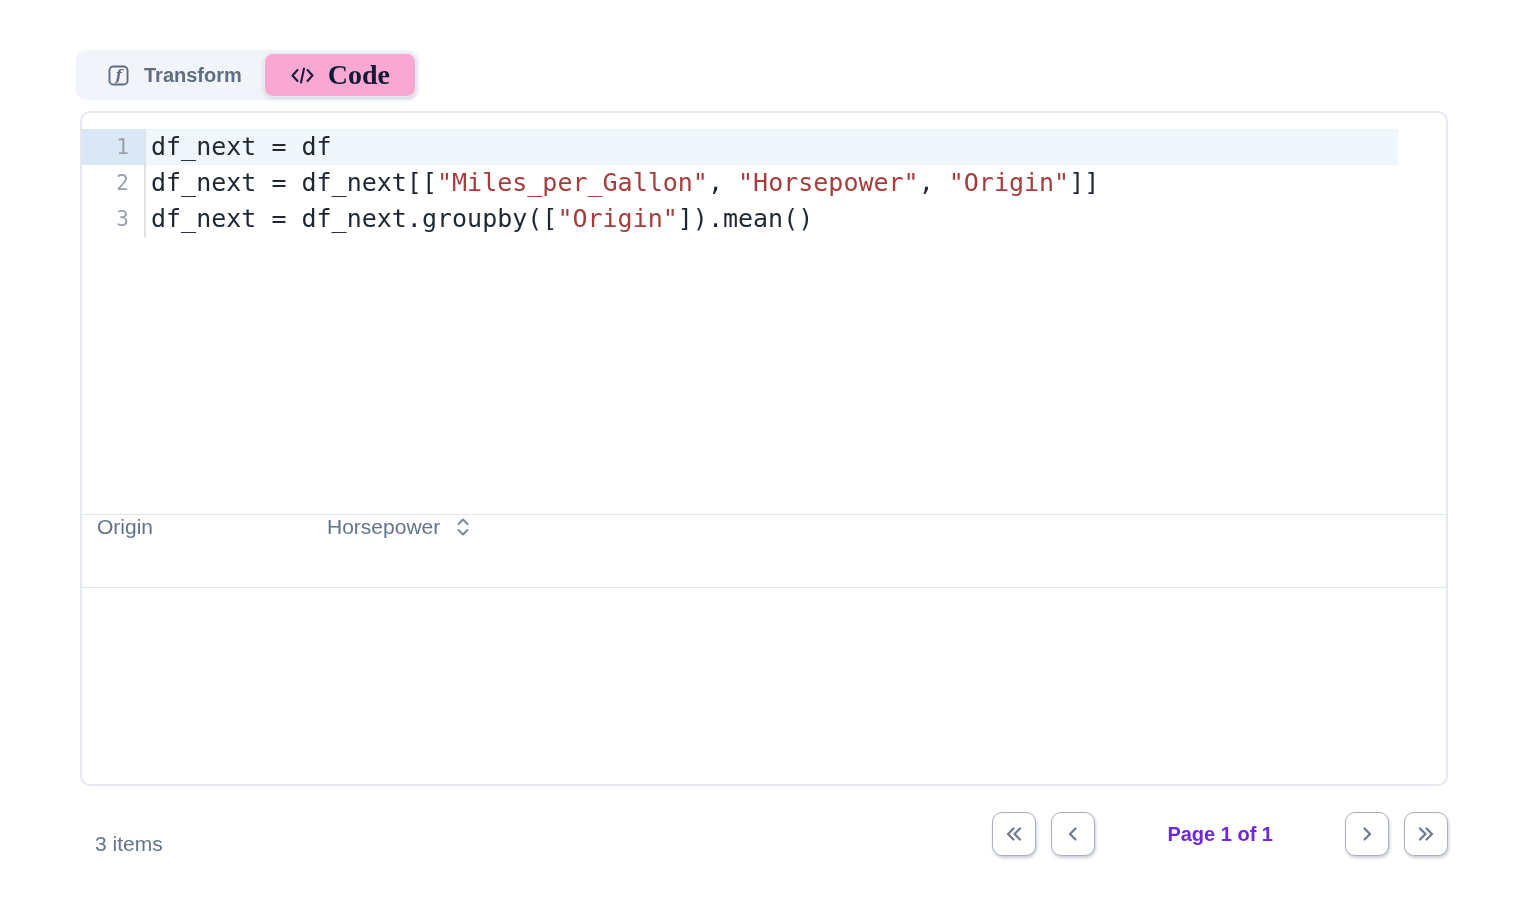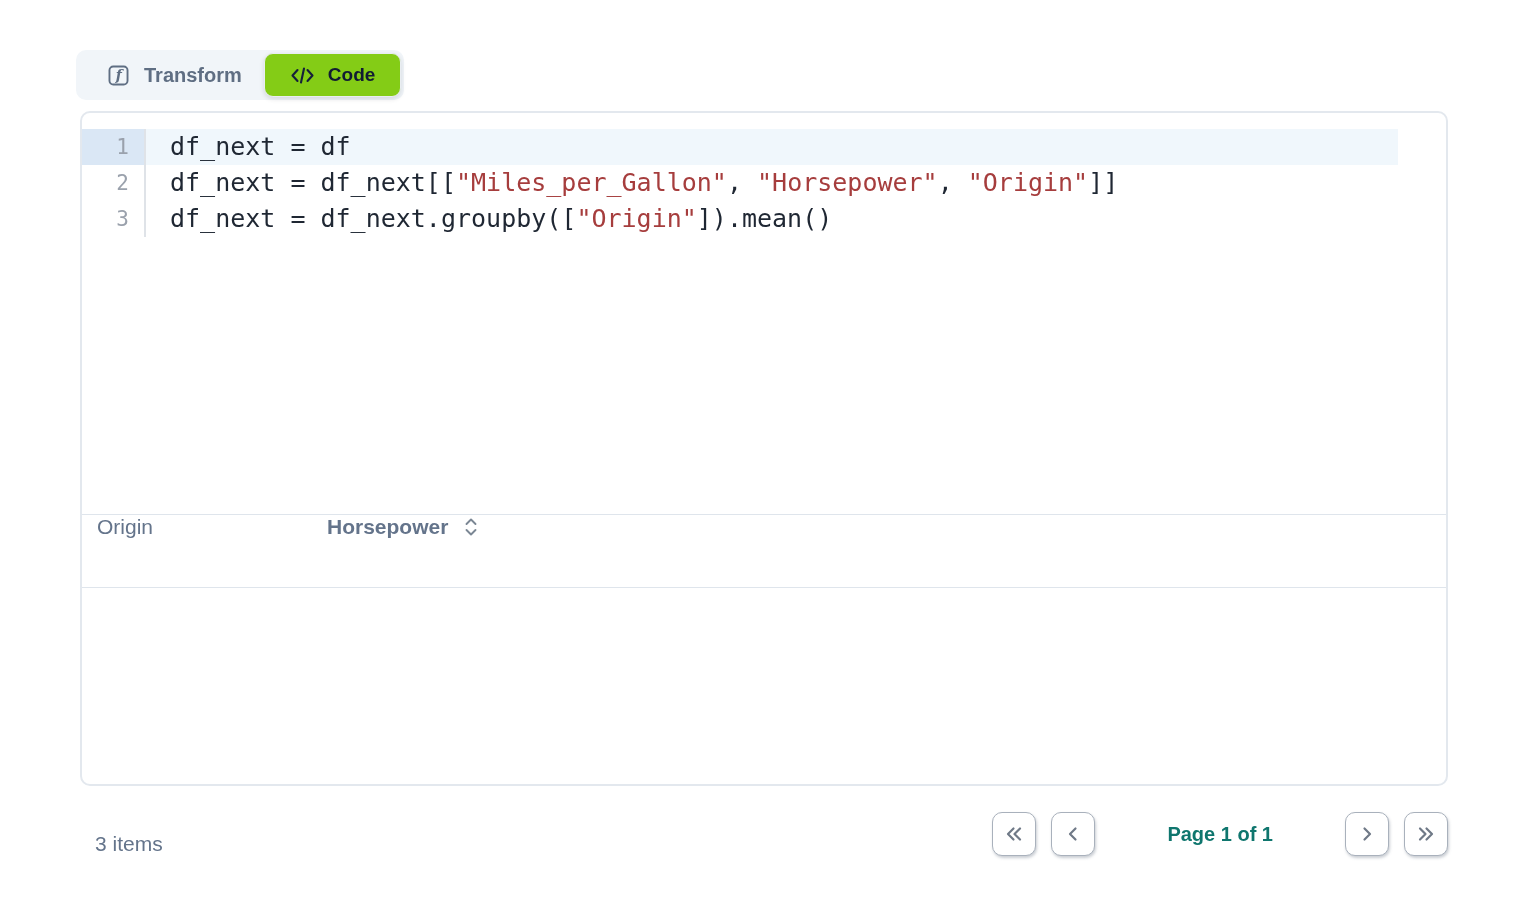--- a/index.html
+++ b/index.html
@@ -3,49 +3,49 @@
 <meta charset="utf-8">
 <style>
   * { margin:0; padding:0; box-sizing:border-box; }
   html,body { width:1516px; height:918px; background:#ffffff; font-family:"Liberation Sans", sans-serif; position:relative; overflow:hidden; }
 
   
   .tabbar { position:absolute; left:76px; top:50px; height:50px; background:#f1f5f9; border-radius:10px; display:flex; align-items:center; padding:0 3px; }
   .tab { display:flex; align-items:center; cursor:pointer; }
   .tab-transform { gap:15px; padding:0 22px 0 29px; color:#5f6e83; font-size:20px; font-weight:600; height:100%; }
   .tab-transform svg { display:block; }
-  .tab-code { gap:13px; padding:0 25px; height:44px; background:#84cc16; border:1px solid #e9edf1; border-radius:9px; box-shadow:0 2px 5px rgba(15,23,42,.13); color:#111b33; font-size:19px; font-weight:600; }
+  .tab-code { gap:13px; padding:0 25px; height:44px; background:#f9a8d4; border:1px solid #e9edf1; border-radius:9px; box-shadow:0 2px 5px rgba(15,23,42,.13); color:#111b33; font-size:28px; font-weight:600;font-family:Liberation Serif, serif; }
 
   
   .panel { position:absolute; left:80px; top:111px; width:1368px; height:675px; border:2px solid #e3e8ee; border-radius:10px; background:#fff; overflow:hidden; }
 
   .editor { height:402px; border-bottom:1px solid #dfe5ec; padding-top:16px; font-family:"DejaVu Sans Mono", monospace; font-size:25px; color:#1f2733; cursor:text; }
   .line { display:flex; height:36px; line-height:36px; }
   .gutter-cell { width:64px; flex:none; border-right:2px solid #dfe3e8; text-align:right; padding-right:15px; color:#9aa1ac; font-size:21px; }
-  .code-cell { flex:1; padding-left:24px; white-space:pre; }
+  .code-cell { flex:1; padding-left:5px; white-space:pre; }
   .line.active .gutter-cell { background:#dae7f5; }
   .line.active .code-cell { background:linear-gradient(to right, #f0f7fc calc(100% - 48px), #ffffff calc(100% - 48px)); }
 
   .thead { display:flex; height:73px; align-items:flex-start; border-bottom:1px solid #dfe5ec; color:#64748b; font-size:21px; }
   .hcell { display:flex; align-items:center; gap:14px; }
   .col1 { width:245px; padding-left:15px; }
   .col2 { width:581px; }
-  .col3 { flex:1;font-weight:bold; }
+  .col3 { flex:1; }
   .trow { display:flex; height:67px; align-items:center; font-size:22px; border-bottom:1px solid #e3e9f0; }
   .trow:last-child { border-bottom:none; height:66px; }
   .origin-cell { font-weight:700; color:#0f172a; }
   .num-cell { color:#1e2836; }
   .sort-btn { display:flex; align-items:center; cursor:pointer; }
 
   
   .footer { position:absolute; left:80px; width:1368px; top:800px; height:56px; display:flex; align-items:flex-end; justify-content:space-between; }
   .items-count { margin-left:15px; color:#64748b; font-size:21px; }
   .pager { display:flex; align-items:center; gap:15px; }
   .pbtn { width:44px; height:44px; border-radius:10px; border:1px solid #a9b1bc; background:#fff; box-shadow:1px 2px 3px rgba(100,112,130,.35); display:flex; align-items:center; justify-content:center; cursor:pointer; }
-  .page-label { font-size:20px; font-weight:600; color:#0f766e; margin:0 57px; }
+  .page-label { font-size:20px; font-weight:600; color:#6d28d9; margin:0 57px; }
 </style>
 </head>
 <body>
 
 <div class="tabbar">
   <div class="tab tab-transform">
     <span style="display:flex">
       <svg width="21" height="21" viewBox="0 0 20 20" fill="none">
         <rect x="1.4" y="1.4" width="17.2" height="17.2" rx="3.6" stroke="#5f6e83" stroke-width="1.8"></rect>
         <text x="10.2" y="14.6" font-size="13.5" font-style="italic" font-family="DejaVu Serif, serif" fill="#5f6e83" text-anchor="middle">f</text>

